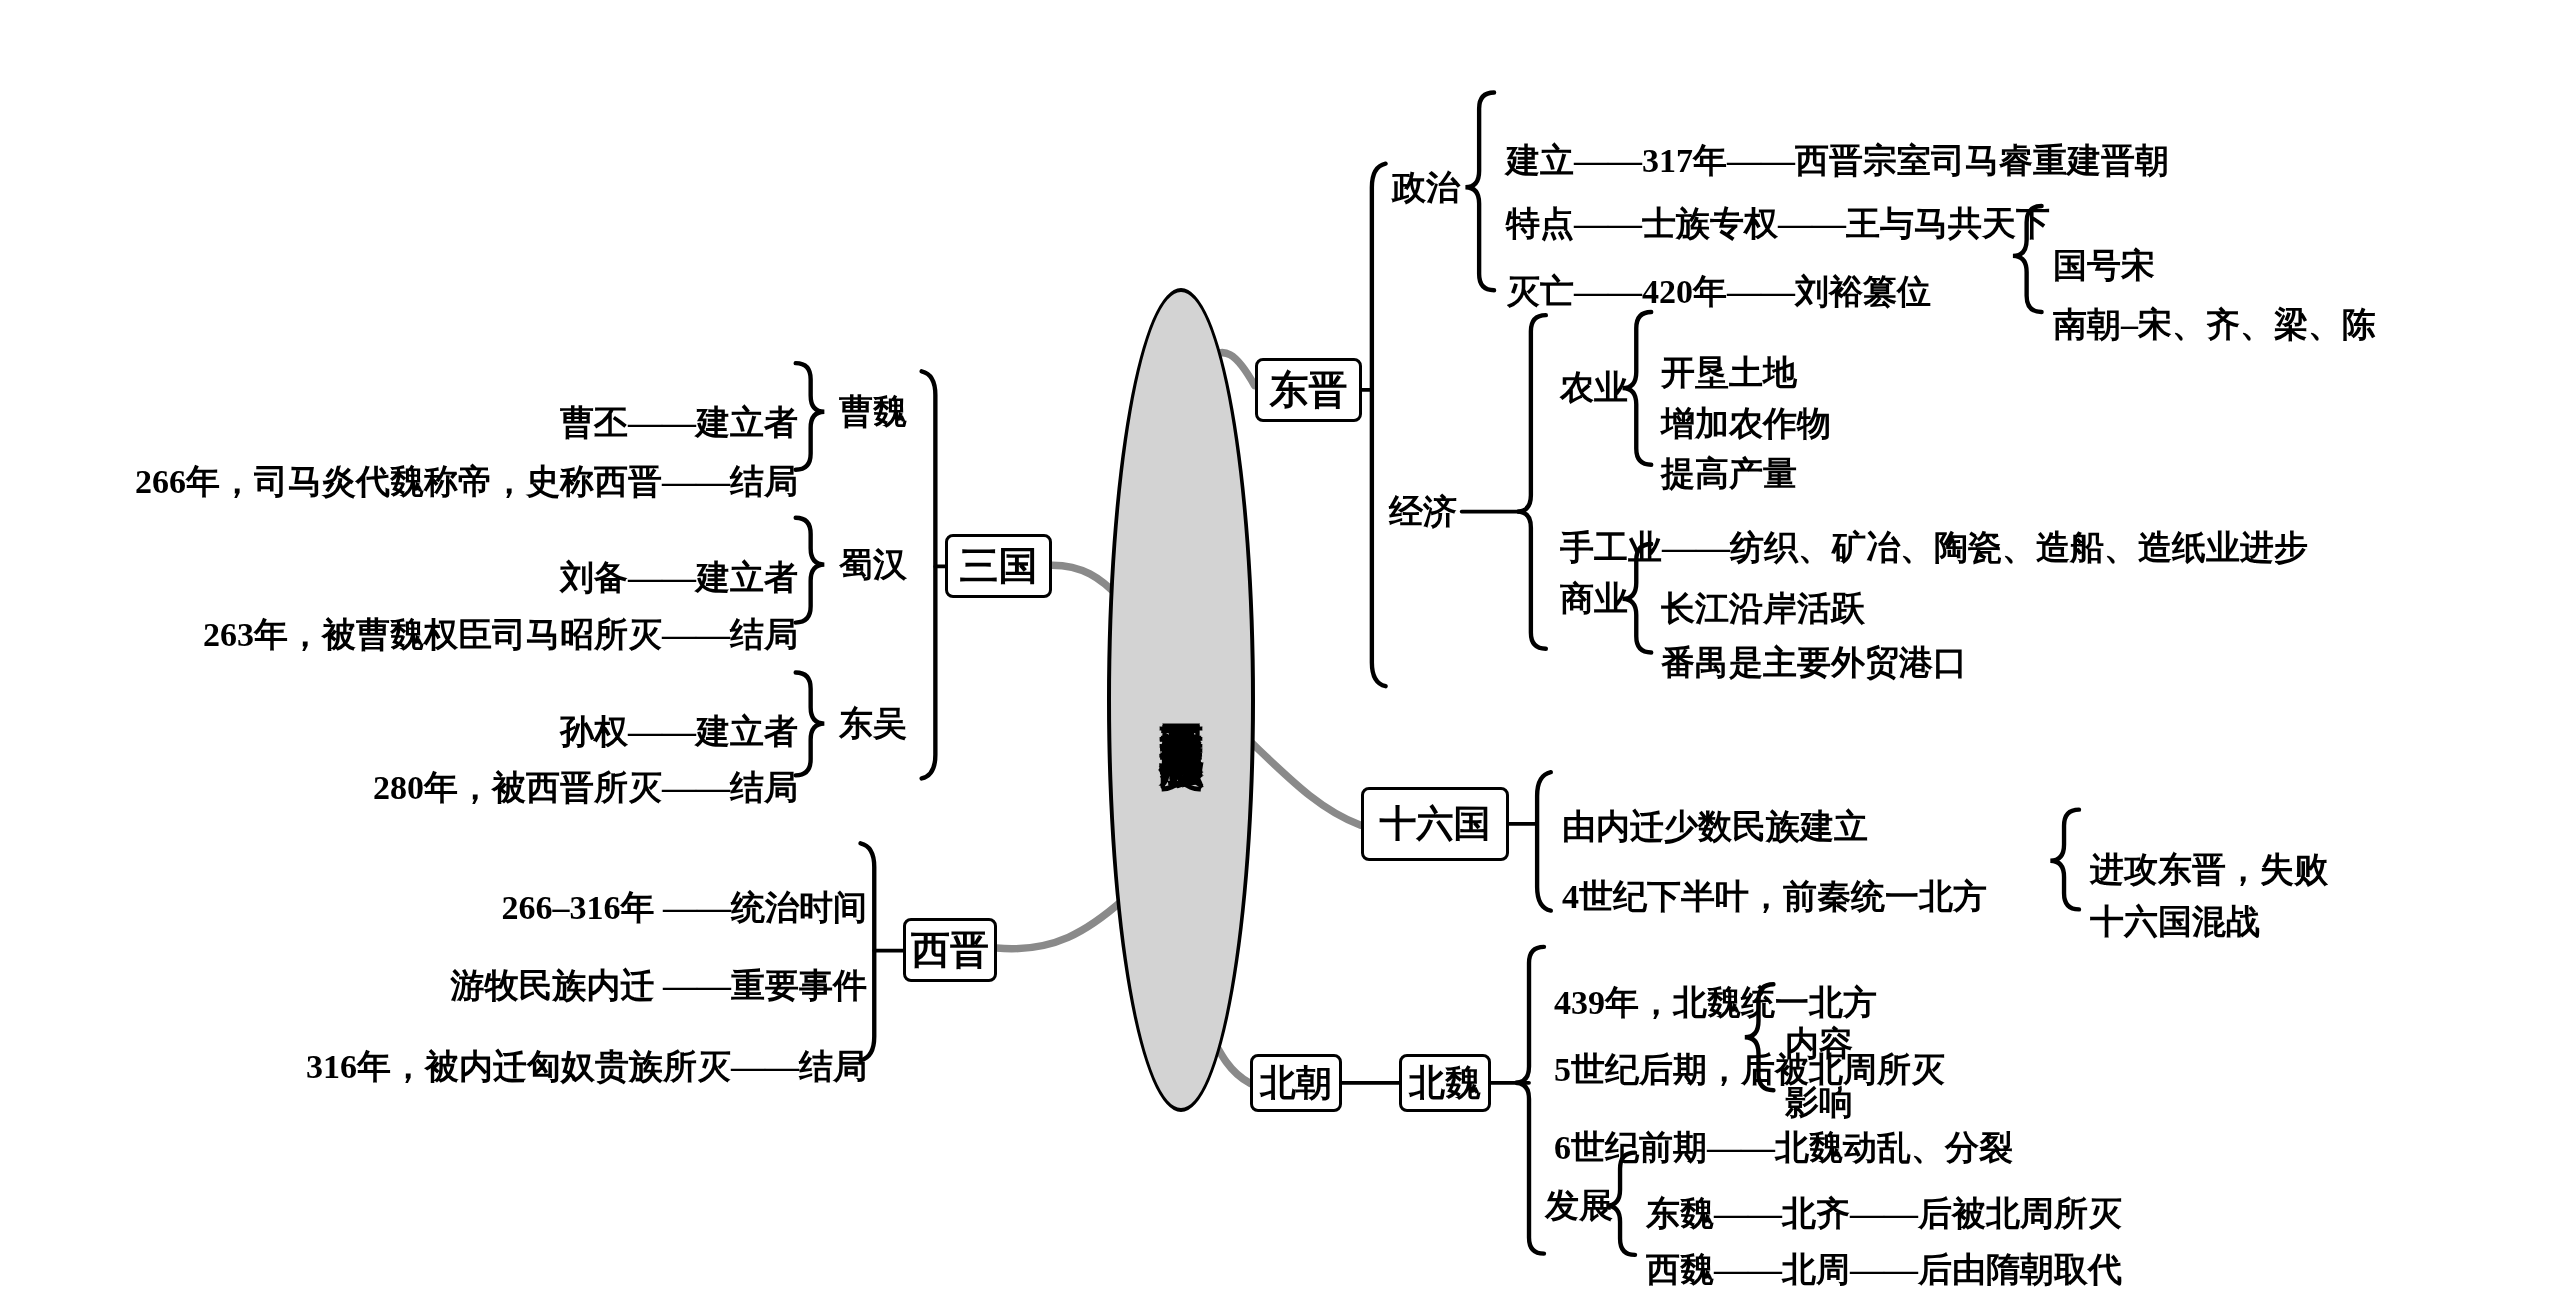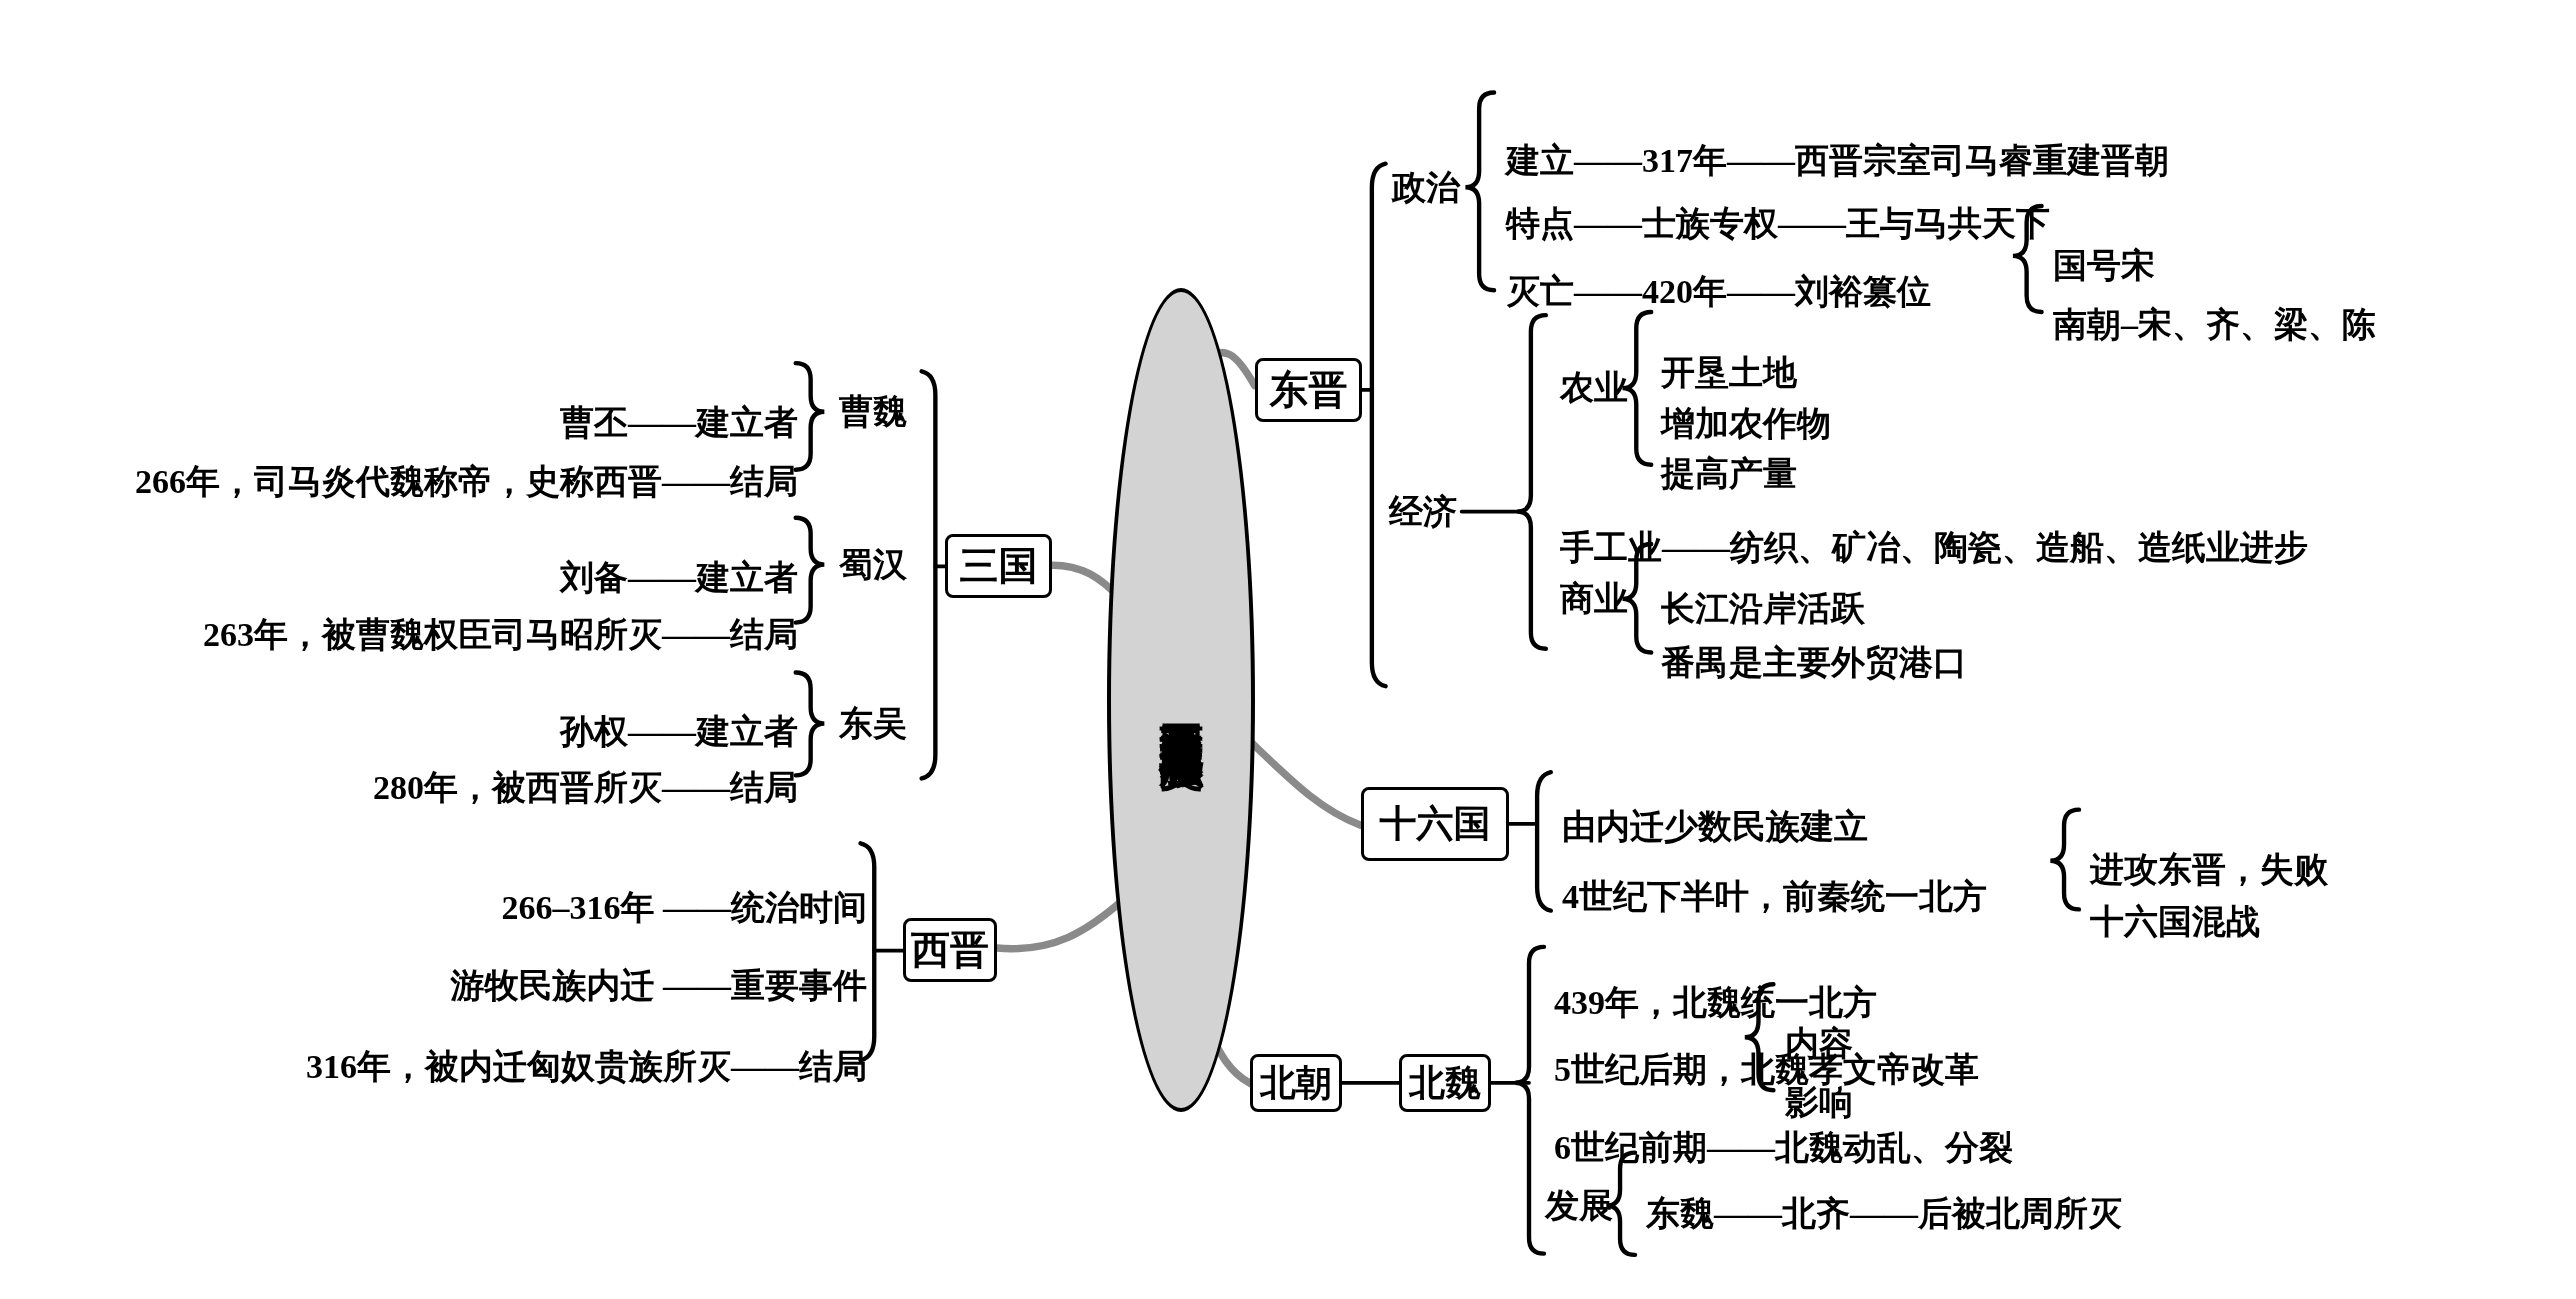--- a/index.html
+++ b/index.html
@@ -134,21 +134,22 @@
 
   <div class="node" style="left:1361px;top:787px;width:148px;height:74px;font-size:37px">十六国</div>
   <div class="line" style="left:1562px;top:768px">由内迁少数民族建立</div>
   <div class="line" style="left:1562px;top:838px">4世纪下半叶，前秦统一北方</div>
   <div class="line" style="left:2090px;top:811px">进攻东晋，失败</div>
   <div class="line" style="left:2090px;top:863px">十六国混战</div>
 
   <div class="node" style="left:1250px;top:1054px;width:92px;height:58px;font-size:36px">北朝</div>
   <div class="node" style="left:1399px;top:1054px;width:92px;height:58px;font-size:36px">北魏</div>
   <div class="line" style="left:1554px;top:944px">439年，北魏统一北方</div>
-  <div class="line" style="left:1554px;top:1011px">5世纪后期，北魏孝文帝改革</div>
+  <div class="line" style="left:1554px;top:1011px">5世纪后期，后被北周所灭</div>
   <div class="line" style="left:1785px;top:985px">内容</div>
   <div class="line" style="left:1785px;top:1044px">影响</div>
   <div class="line" style="left:1554px;top:1089px">6世纪前期——北魏动乱、分裂</div>
   <div class="lbl" style="left:1545px;top:1183px">发展</div>
   <div class="line" style="left:1646px;top:1155px">东魏——北齐——后被北周所灭</div>
+  <div class="line" style="left:1646px;top:1211px">西魏——北周——后由隋朝取代</div>
 
 </div>
 
 
 </body></html>

